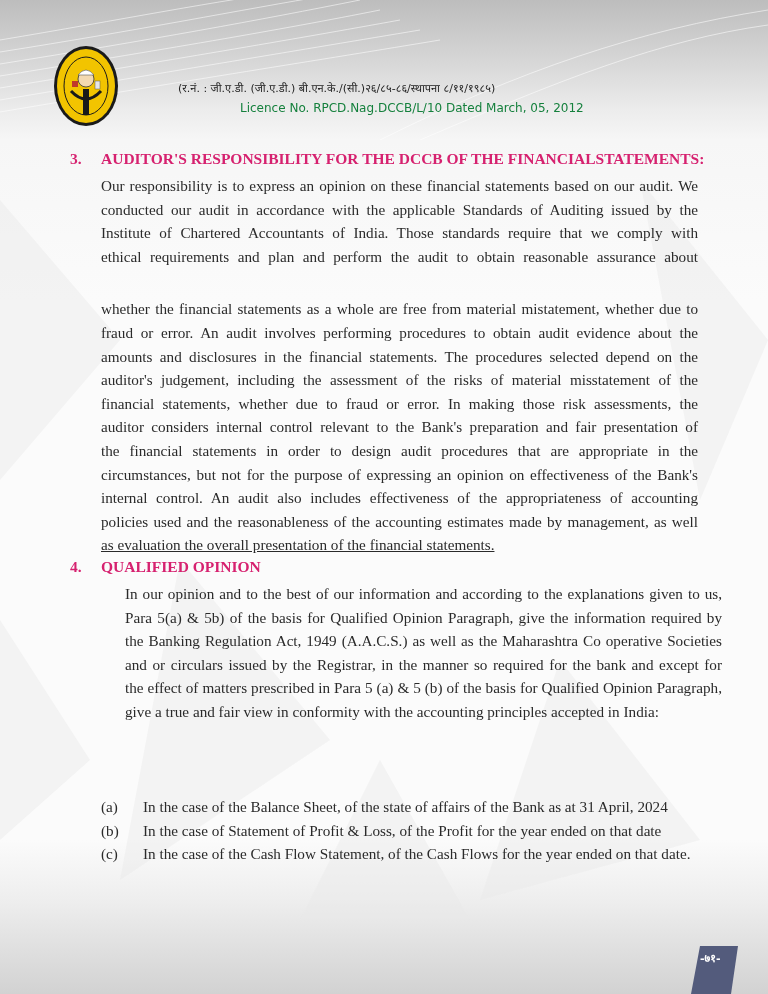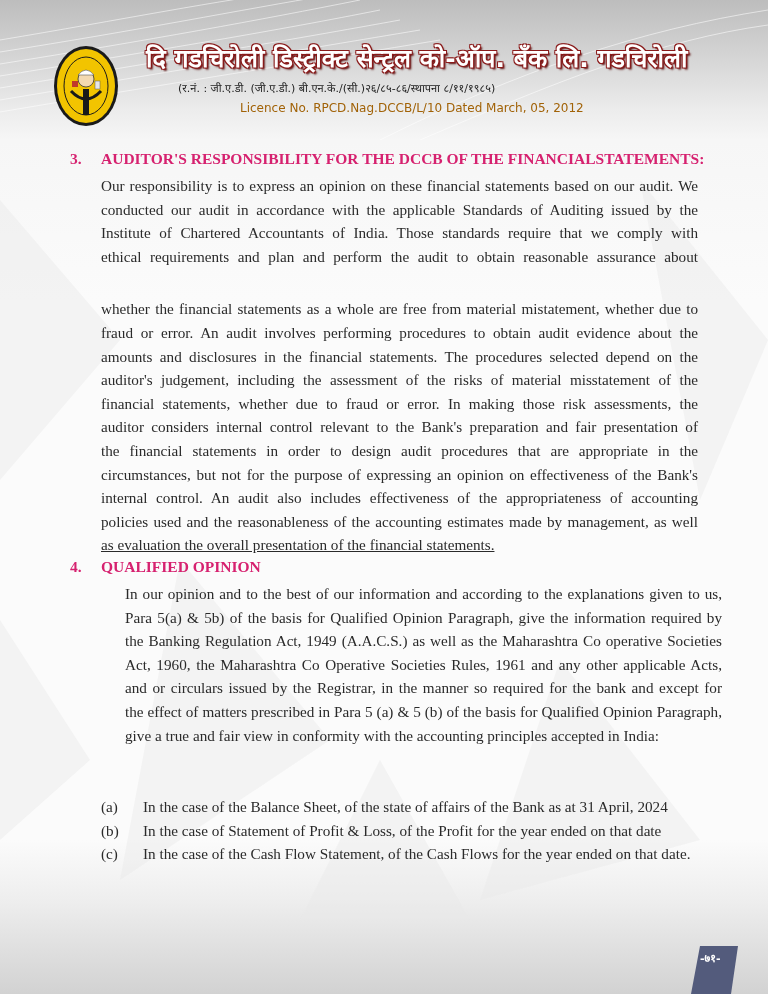--- a/index.html
+++ b/index.html
@@ -20,21 +20,21 @@
       text-shadow: 1px 1px 0 #8a1a1a, -1px -1px 0 #8a1a1a, 1px -1px 0 #8a1a1a, -1px 1px 0 #8a1a1a, 2px 2px 2px #5a0a0a;
       white-space: nowrap;
     }
     .reg {
       position: absolute; left: 178px; top: 80px;
       font-family: "DejaVu Sans", sans-serif; font-size: 11px; color: #222;
       white-space: nowrap;
     }
     .licence {
       position: absolute; left: 240px; top: 101px;
-      font-family: "DejaVu Sans", sans-serif; font-size: 12px; color: #a16207;
+      font-family: "DejaVu Sans", sans-serif; font-size: 12px; color: #15803d;
       white-space: nowrap;
     }
     .section-heading {
       position: absolute; left: 70px;
       font-family: "Liberation Serif", serif; font-weight: bold;
       font-size: 15.5px; color: #d6216f; white-space: nowrap;
     }
     .section-heading .num { display: inline-block; width: 31px; }
     .para {
       position: absolute; left: 101px; width: 597px;
@@ -86,21 +86,20 @@
     <ellipse cx="33" cy="41" rx="32" ry="40" fill="#1a1a1a"></ellipse>
     <ellipse cx="33" cy="41" rx="29" ry="37" fill="#f2c400"></ellipse>
     <ellipse cx="33" cy="41" rx="22" ry="29" fill="none" stroke="#1a1a1a" stroke-width="1"></ellipse>
     <rect x="30" y="44" width="6" height="26" fill="#1a1a1a"></rect>
     <path d="M18 46 Q33 62 48 46" fill="none" stroke="#1a1a1a" stroke-width="3"></path>
     <circle cx="33" cy="34" r="8" fill="#f3d9b0" stroke="#333" stroke-width="0.8"></circle>
     <path d="M25 30 Q33 20 41 30 Z" fill="#ffffff" stroke="#555" stroke-width="0.6"></path>
     <rect x="19" y="36" width="6" height="6" fill="#c0392b"></rect>
     <rect x="42" y="36" width="5" height="8" fill="#e6e6e6" stroke="#555" stroke-width="0.5"></rect>
   </svg>
-  <div class="title">दि गडचिरोली डिस्ट्रीक्ट सेन्ट्रल को-ऑप. बँक लि. गडचिरोली</div>
   <div class="reg">(र.नं. : जी.ए.डी. (जी.ए.डी.) बी.एन.के./(सी.)२६/८५-८६/स्थापना ८/११/१९८५)</div>
   <div class="licence">Licence No. RPCD.Nag.DCCB/L/10 Dated March, 05, 2012</div>
 </header>
 
 <div class="section-heading" style="top:150px;">
   <span class="num">3.</span><span>AUDITOR'S RESPONSIBILITY FOR THE DCCB OF THE FINANCIALSTATEMENTS:</span>
 </div>
 <div class="para" style="top:174px;">
   <span class="line" style="display: block;">Our responsibility is to express an opinion on these financial statements based on our audit. We</span>
   <span class="line" style="display: block;">conducted our audit in accordance with the applicable Standards of Auditing issued by the</span>
@@ -119,21 +118,20 @@
   <span class="line last" style="display: block; text-decoration: underline;">as evaluation the overall presentation of the financial statements.</span>
 </div>
 
 <div class="section-heading" style="top:558px;">
   <span class="num">4.</span><span>QUALIFIED OPINION</span>
 </div>
 <div class="para" style="top:582px;margin-left:24px;">
   <span class="line" style="display: block;">In our opinion and to the best of our information and according to the explanations given to us,</span>
   <span class="line" style="display: block;">Para 5(a) &amp; 5b) of the basis for Qualified Opinion Paragraph, give the information required by</span>
   <span class="line" style="display: block;">the Banking Regulation Act, 1949 (A.A.C.S.) as well as the Maharashtra Co operative Societies</span>
-  <span class="line" style="display: block;">Act, 1960, the Maharashtra Co Operative Societies Rules, 1961 and any other applicable Acts,</span>
   <span class="line" style="display: block;">and or circulars issued by the Registrar, in the manner so required for the bank and except for</span>
   <span class="line" style="display: block;">the effect of matters prescribed in Para 5 (a) &amp; 5 (b) of the basis for Qualified Opinion Paragraph,</span>
   <span class="line last" style="display: block;">give a true and fair view in conformity with the accounting principles accepted in India:</span>
 </div>
 
 <div class="list" style="top:795px;">
   <div class="list-item">
     <span class="marker">(a)</span>
     <span>In the case of the Balance Sheet, of the state of affairs of the Bank as at 31 April, 2024</span>
   </div>

